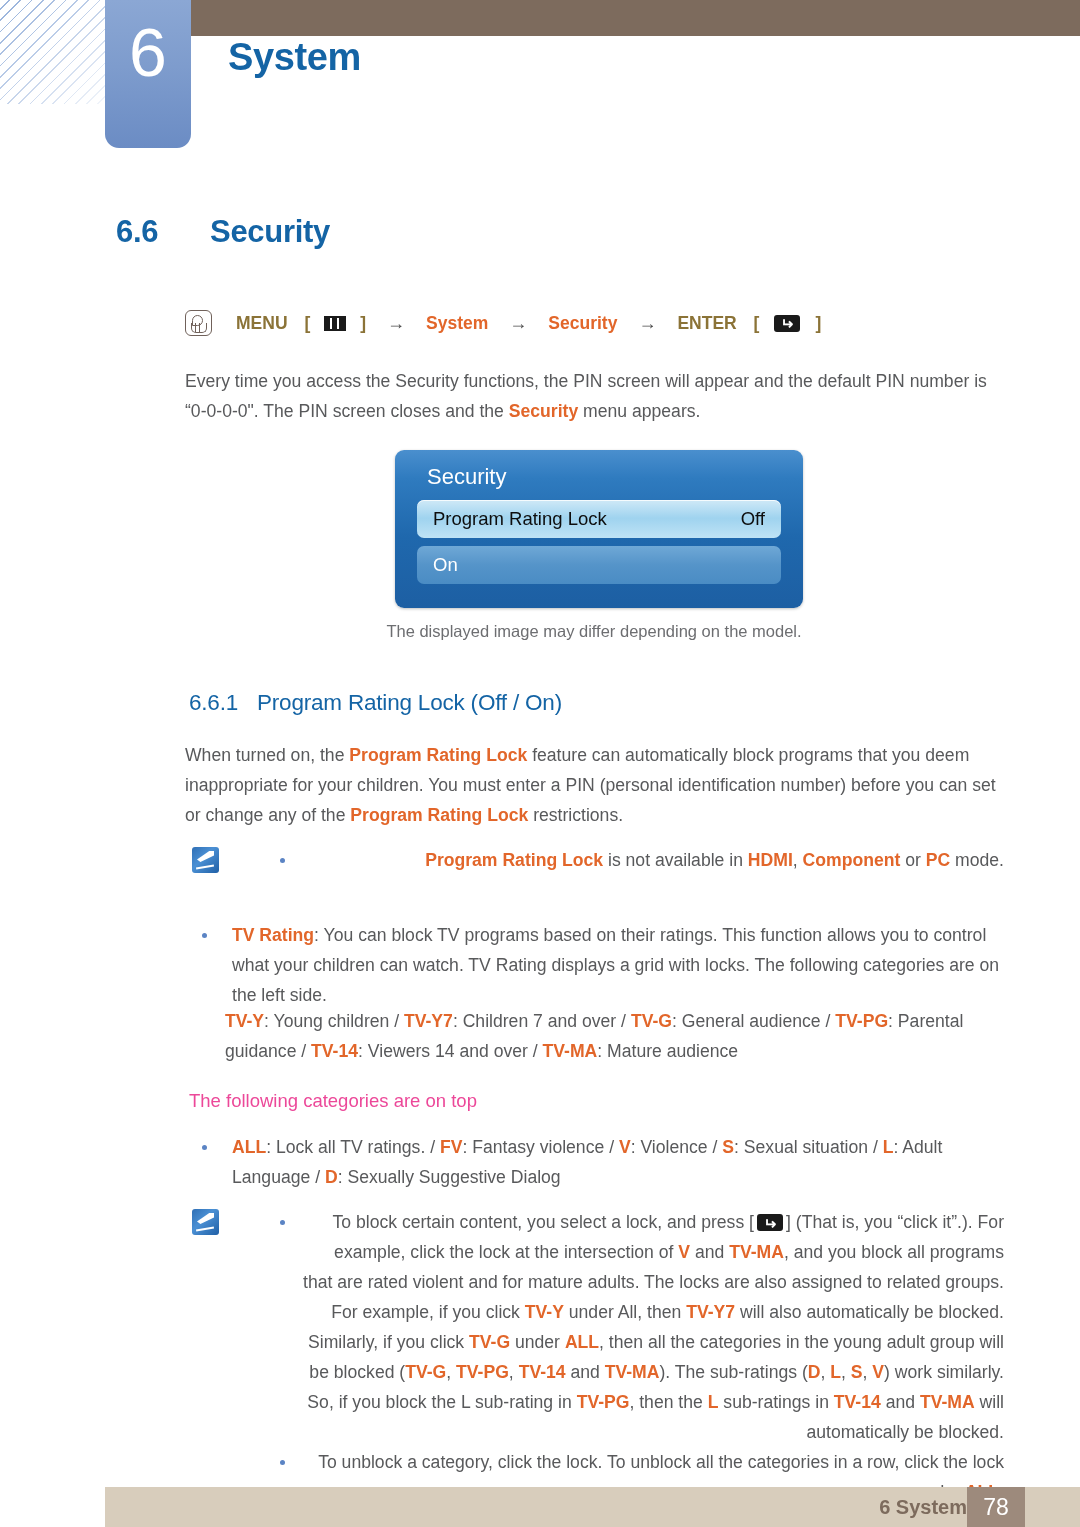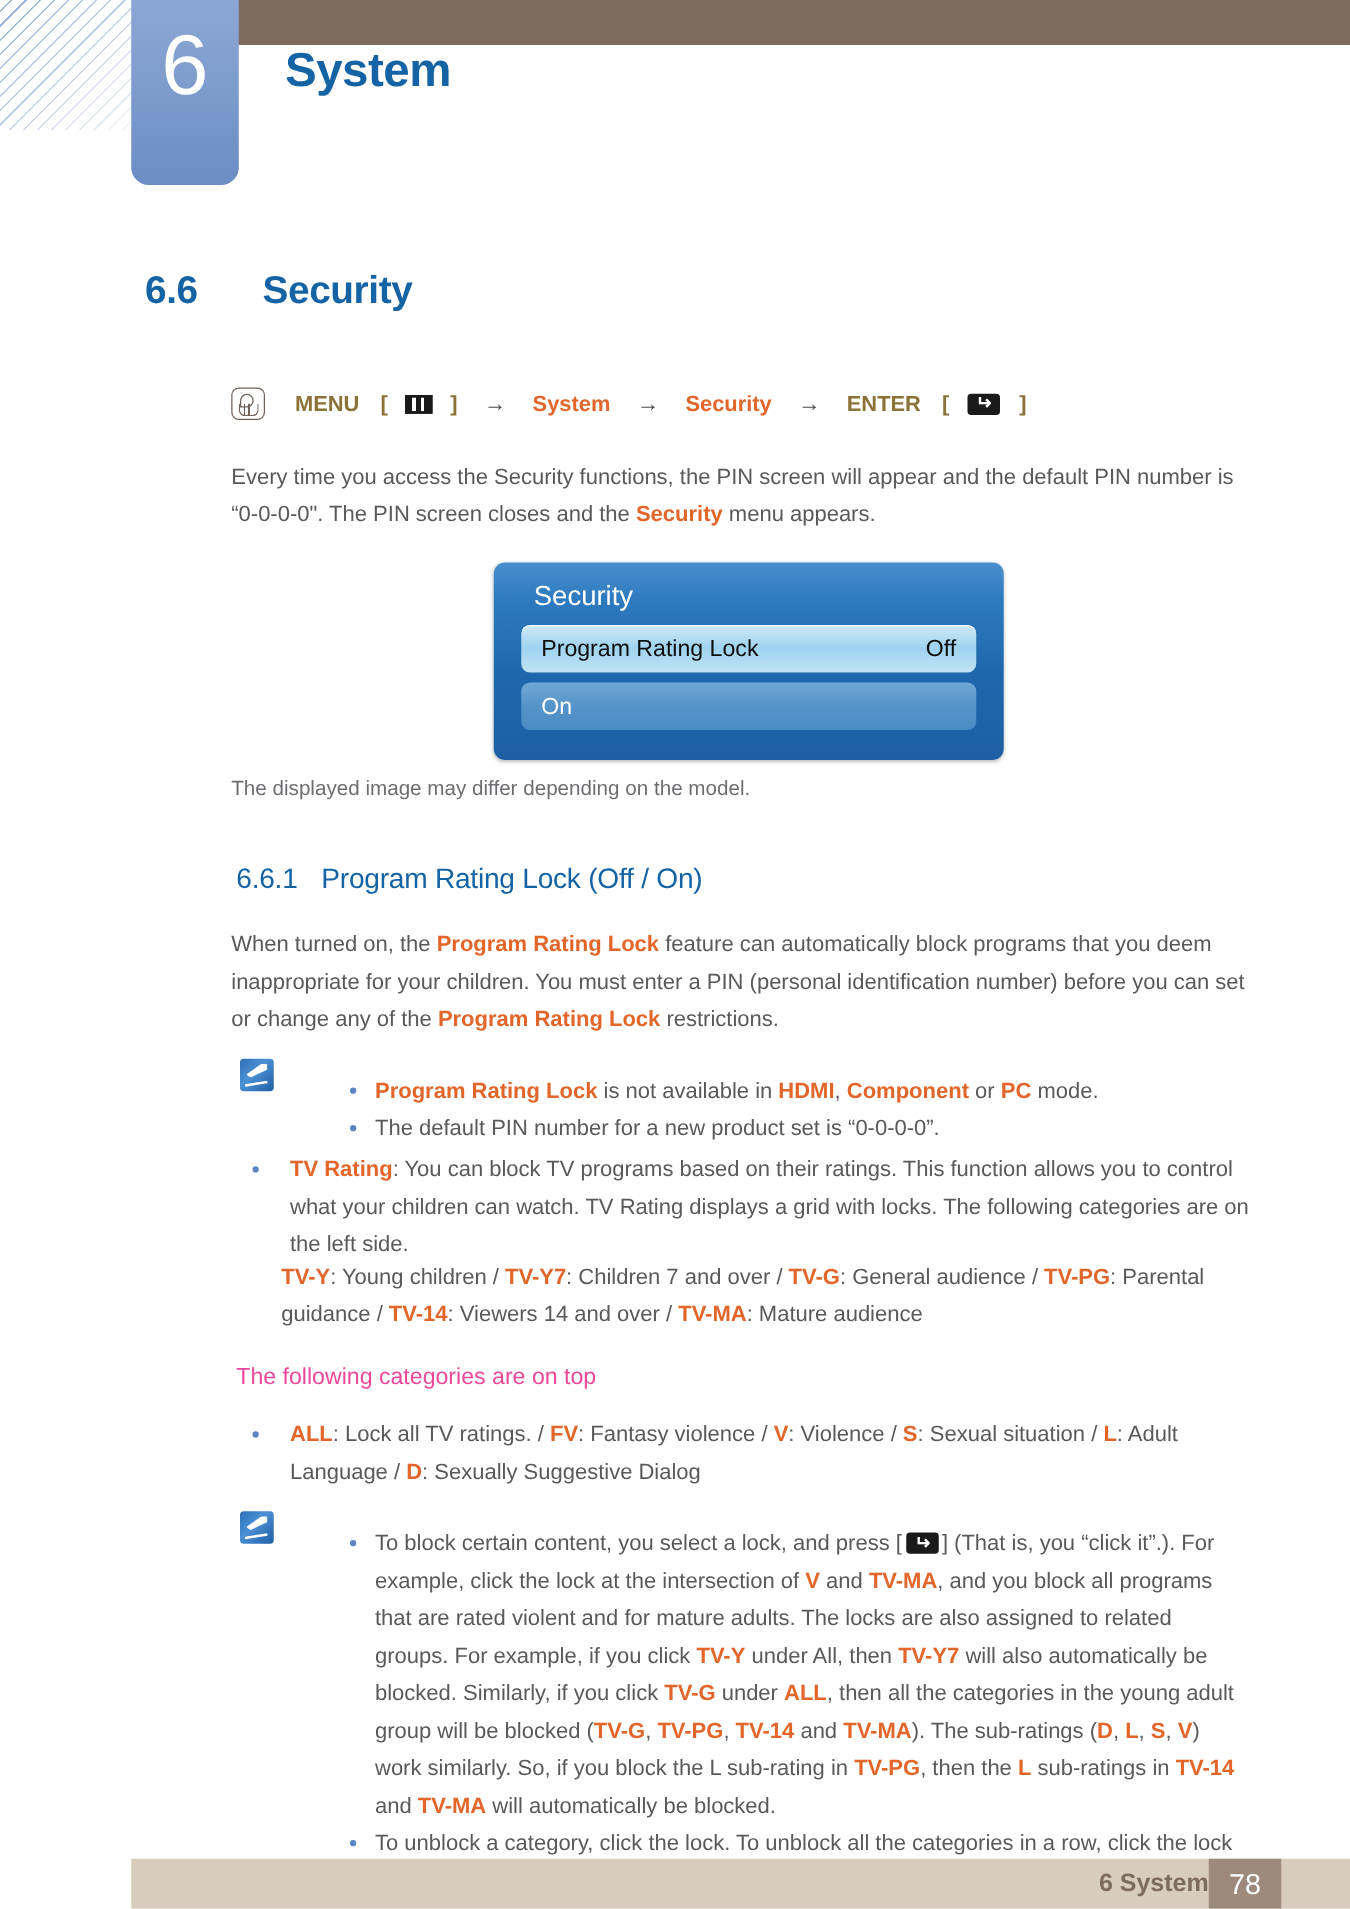--- a/index.html
+++ b/index.html
@@ -143,21 +143,21 @@
     color: #0d0d0d;
     box-shadow: inset 0 1px 0 rgba(255,255,255,0.8);
   }
   .osd-row.normal {
     background: linear-gradient(180deg, #6fa8d6 0%, #5594c9 50%, #4a8cc4 100%);
     color: #ffffff;
   }
 
   #osd-caption {
     position: absolute; left: 185px; top: 622px; width: 818px;
-    font-size: 16.5px; color: #6d6e71;
+    text-align: center; font-size: 16.5px; color: #6d6e71;
   }
 
   
   .note { position: absolute; left: 192px; }
   .note-icon {
     position: absolute; left: 0; top: 2px;
     width: 27px; height: 26px; border-radius: 3px;
     background: linear-gradient(135deg, #2f6fb5 0%, #4b90d4 42%, #1f5fa6 100%);
     overflow: hidden;
   }
@@ -166,22 +166,23 @@
     width: 17px; height: 11px;
     background: #ffffff;
     clip-path: polygon(100% 0%, 100% 42%, 20% 100%, 0% 78%, 72% 0%);
   }
   .note-icon::after {
     content: ""; position: absolute; left: 4px; bottom: 5px;
     width: 18px; height: 2px; background: #ffffff;
     transform: rotate(-9deg);
   }
   .note-list {
-    margin: 12px; padding: 0; list-style: none;
+    margin: 0; padding: 0; list-style: none;
     position: relative;
+    text-align: right;
   }
   .note-list li, .plain-list li {
     position: relative; padding-left: 30px;
     font-size: 17.6px; line-height: 30px; color: #58595b;
   }
   .note-list li::before, .plain-list li::before {
     content: ""; position: absolute; left: 10px; top: 13px;
     width: 5px; height: 5px; border-radius: 50%;
     background: #5b84c4;
   }
@@ -263,21 +264,20 @@
 </div>
 
 <div class="para" style="top:740px;">
   <span>When turned on, the </span><b>Program Rating Lock</b><span> feature can automatically block programs that you deem inappropriate for your children. You must enter a PIN (personal identification number) before you can set or change any of the </span><b>Program Rating Lock</b><span> restrictions.</span>
 </div>
 
 <div class="note" style="top:845px;width:812px;">
   <div class="note-icon"></div>
   <ul class="note-list" style="margin-left:78px;">
     <li><b>Program Rating Lock</b><span> is not available in </span><b>HDMI</b><span>, </span><b>Component</b><span> or </span><b>PC</b><span> mode.</span></li>
-    <li>The default PIN number for a new product set is “0-0-0-0”.</li>
   </ul>
 </div>
 
 <ul class="plain-list" style="left:192px;top:920px;width:812px;">
   <li style="padding-left:40px;"><b>TV Rating</b><span>: You can block TV programs based on their ratings. This function allows you to control what your children can watch. TV Rating displays a grid with locks. The following categories are on the left side.</span></li>
 </ul>
 
 <div class="para" style="left:225px;top:1006px;width:780px;">
   <b>TV-Y</b><span>: Young children</span><span> / </span><b>TV-Y7</b><span>: Children 7 and over</span><span> / </span><b>TV-G</b><span>: General audience</span><span> / </span><b>TV-PG</b><span>: Parental guidance</span><span> / </span><b>TV-14</b><span>: Viewers 14 and over</span><span> / </span><b>TV-MA</b><span>: Mature audience</span>
 </div>

